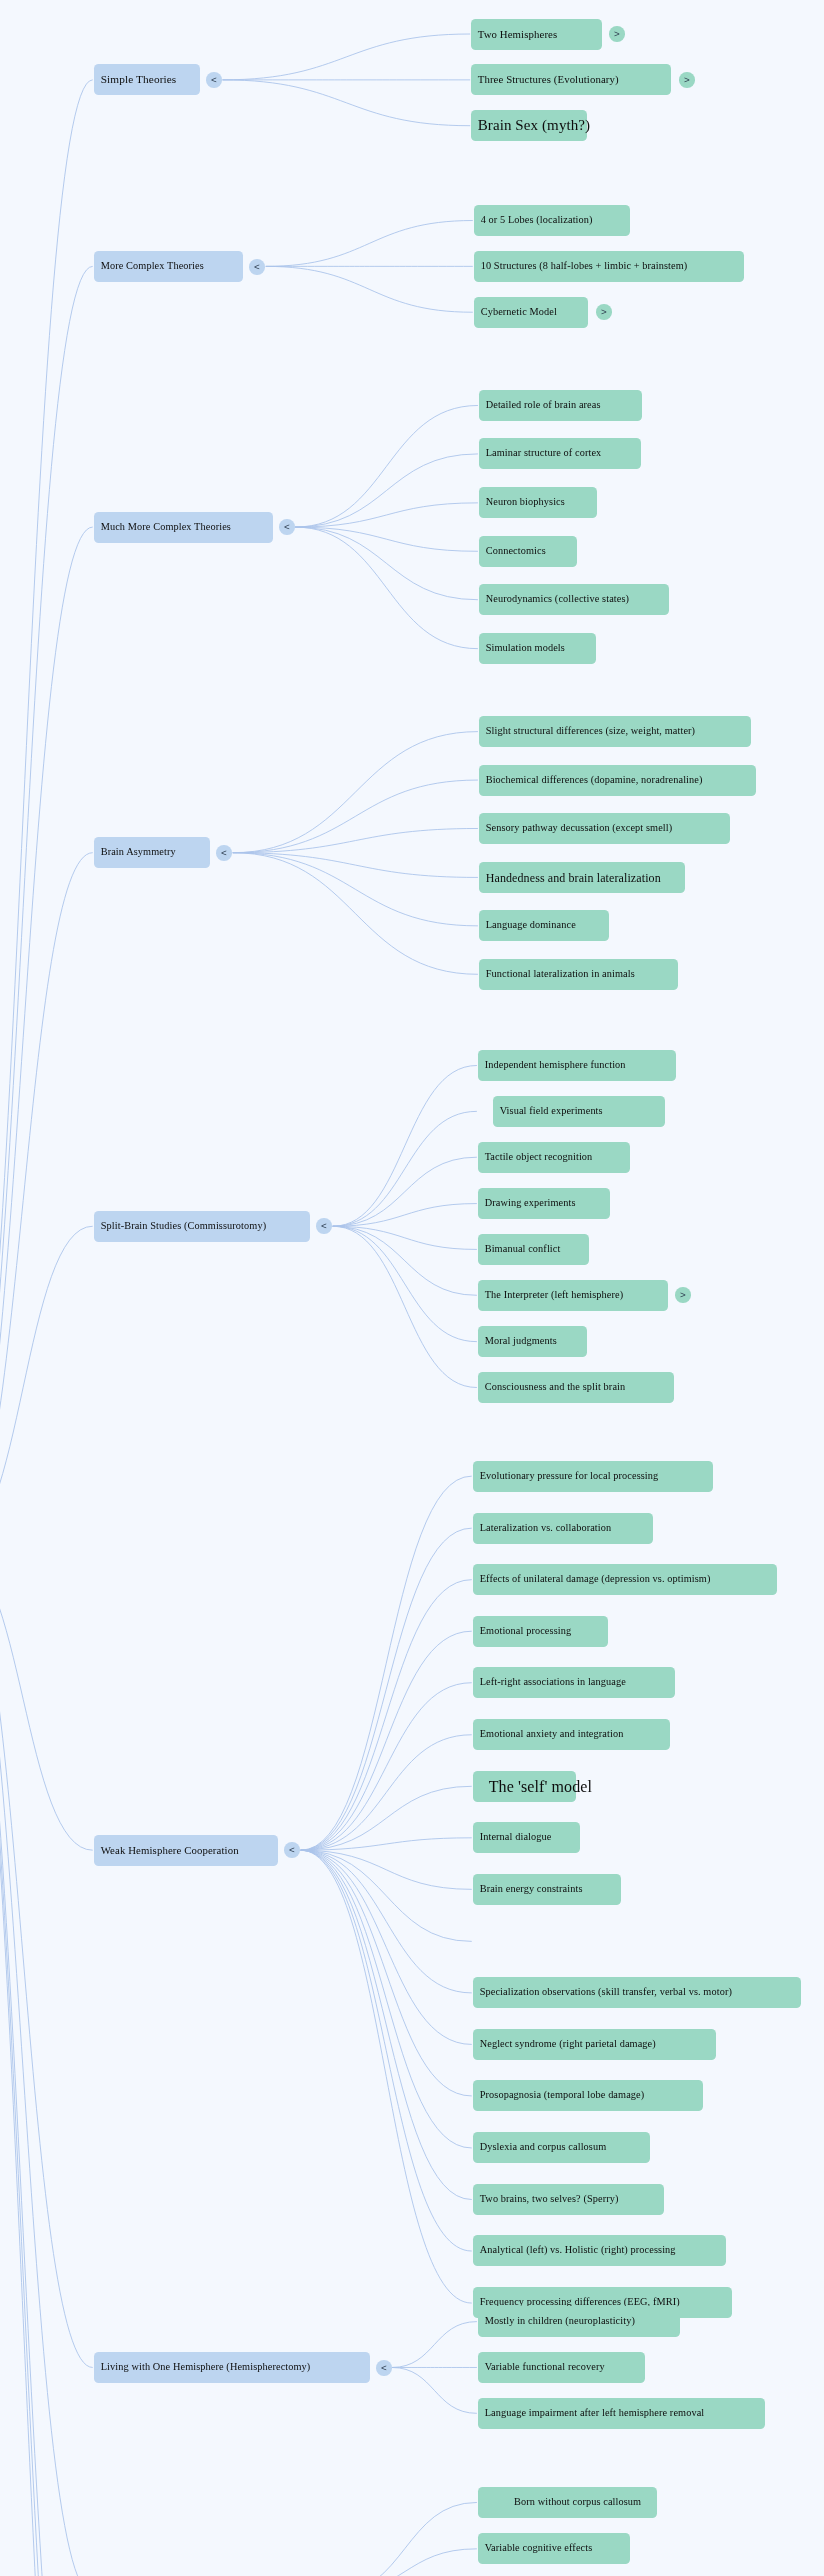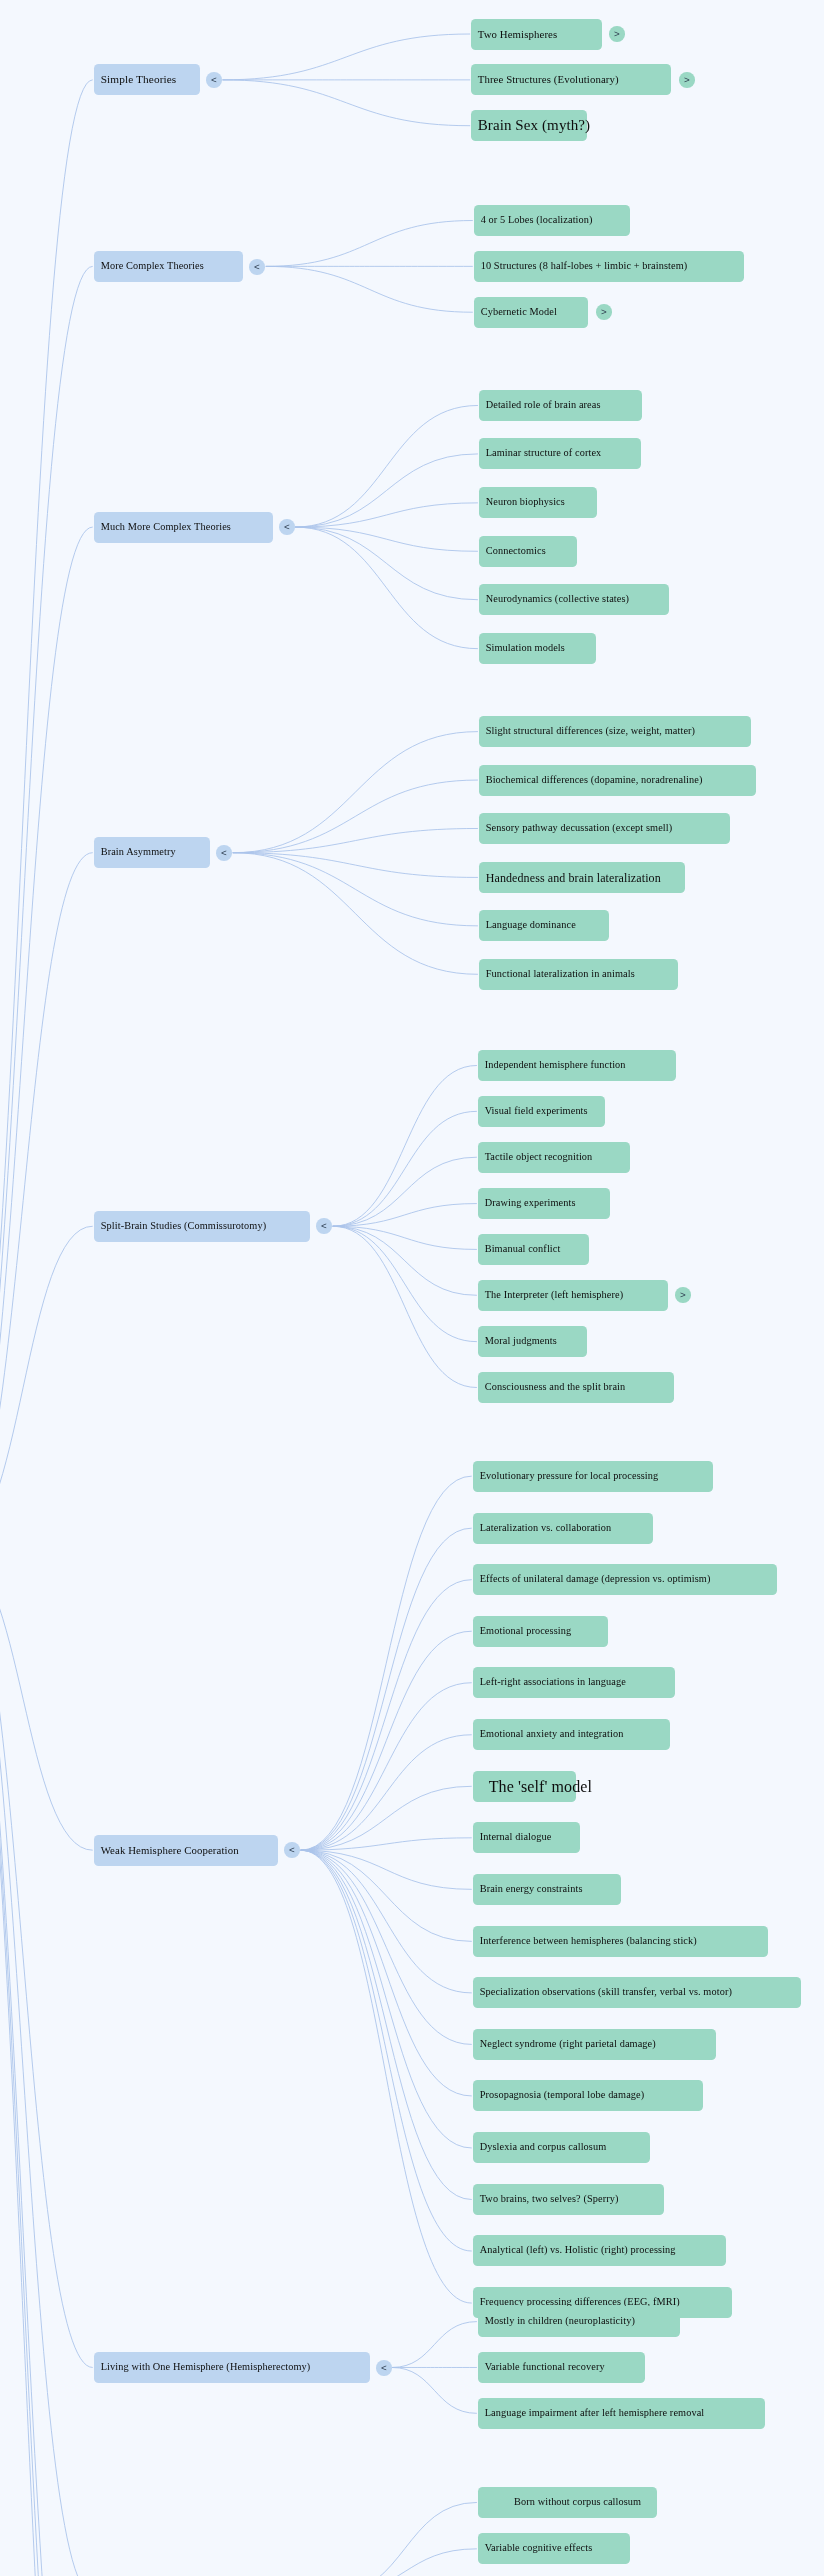--- a/index.html
+++ b/index.html
@@ -184,21 +184,21 @@
     <div class="node green" style="left: 479px; top: 959px; width: 199px; height: 31px;">
       <span class="txt" style="font-size: 10.3px;">Functional lateralization in animals</span>
     </div>
     <div class="node blue" style="left: 94px; top: 1211px; width: 216px; height: 31px;">
       <span class="txt" style="font-size: 10.3px;">Split-Brain Studies (Commissurotomy)</span>
     </div>
     <div class="toggle blue" style="left: 316px; top: 1218px; width: 15.5px; height: 15.5px; font-size: 9.8px;">&lt;</div>
     <div class="node green" style="left: 478px; top: 1050px; width: 198px; height: 31px;">
       <span class="txt" style="font-size: 10.3px;">Independent hemisphere function</span>
     </div>
-    <div class="node green" style="left: 478px; top: 1096px; width: 127px; height: 31px;">
+    <div class="node green" style="left: 493px; top: 1096px; width: 172px; height: 31px;">
       <span class="txt" style="font-size: 10.3px;">Visual field experiments</span>
     </div>
     <div class="node green" style="left: 478px; top: 1142px; width: 152px; height: 31px;">
       <span class="txt" style="font-size: 10.3px;">Tactile object recognition</span>
     </div>
     <div class="node green" style="left: 478px; top: 1188px; width: 132px; height: 31px;">
       <span class="txt" style="font-size: 10.3px;">Drawing experiments</span>
     </div>
     <div class="node green" style="left: 478px; top: 1234px; width: 111px; height: 31px;">
       <span class="txt" style="font-size: 10.3px;">Bimanual conflict</span>
@@ -236,23 +236,20 @@
       <span class="txt" style="font-size: 10.3px;">Emotional anxiety and integration</span>
     </div>
     <div class="node green" style="left: 473px; top: 1771px; width: 103px; height: 31px;">
       <span class="txt" style="font-size: 16px; margin-left: 9px;">The 'self' model</span>
     </div>
     <div class="node green" style="left: 473px; top: 1822px; width: 107px; height: 31px;">
       <span class="txt" style="font-size: 10.3px;">Internal dialogue</span>
     </div>
     <div class="node green" style="left: 473px; top: 1874px; width: 148px; height: 31px;">
       <span class="txt" style="font-size: 10.3px;">Brain energy constraints</span>
-    </div>
-    <div class="node green" style="left: 473px; top: 1926px; width: 295px; height: 31px;">
-      <span class="txt" style="font-size: 10.3px;">Interference between hemispheres (balancing stick)</span>
     </div>
     <div class="node green" style="left: 473px; top: 1977px; width: 328px; height: 31px;">
       <span class="txt" style="font-size: 10.3px;">Specialization observations (skill transfer, verbal vs. motor)</span>
     </div>
     <div class="node green" style="left: 473px; top: 2029px; width: 243px; height: 31px;">
       <span class="txt" style="font-size: 10.3px;">Neglect syndrome (right parietal damage)</span>
     </div>
     <div class="node green" style="left: 473px; top: 2080px; width: 230px; height: 31px;">
       <span class="txt" style="font-size: 10.3px;">Prosopagnosia (temporal lobe damage)</span>
     </div>

